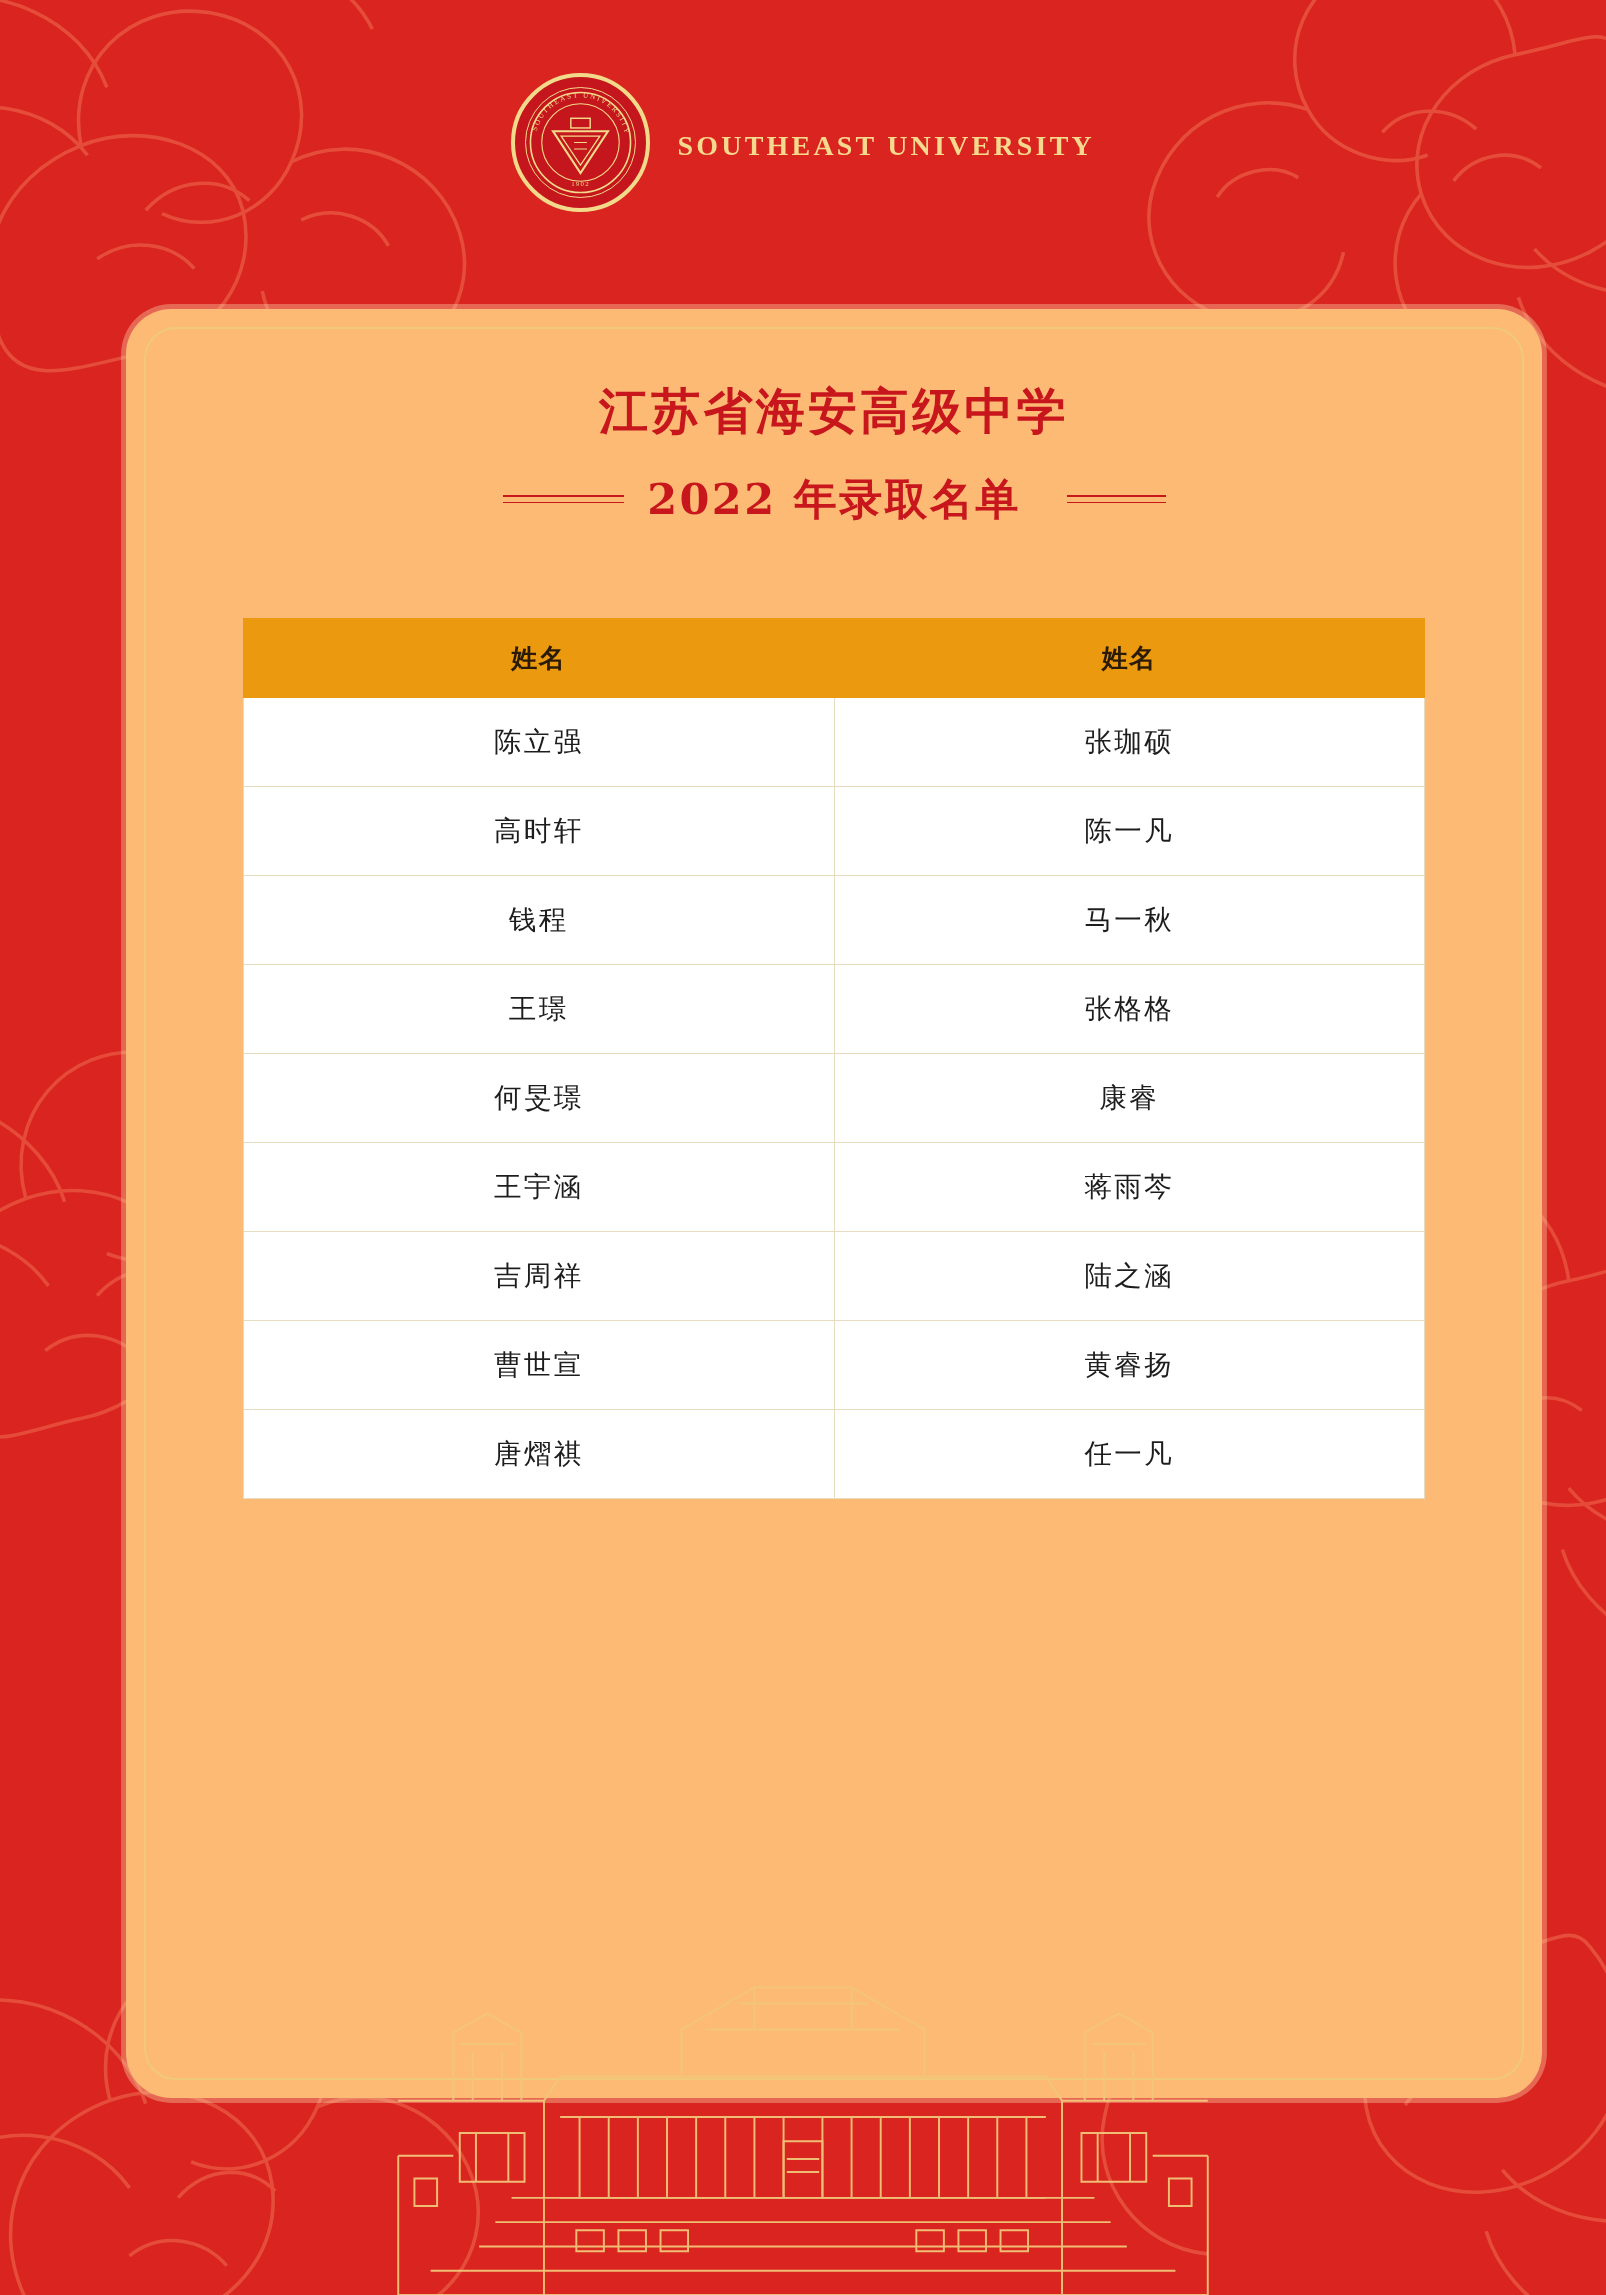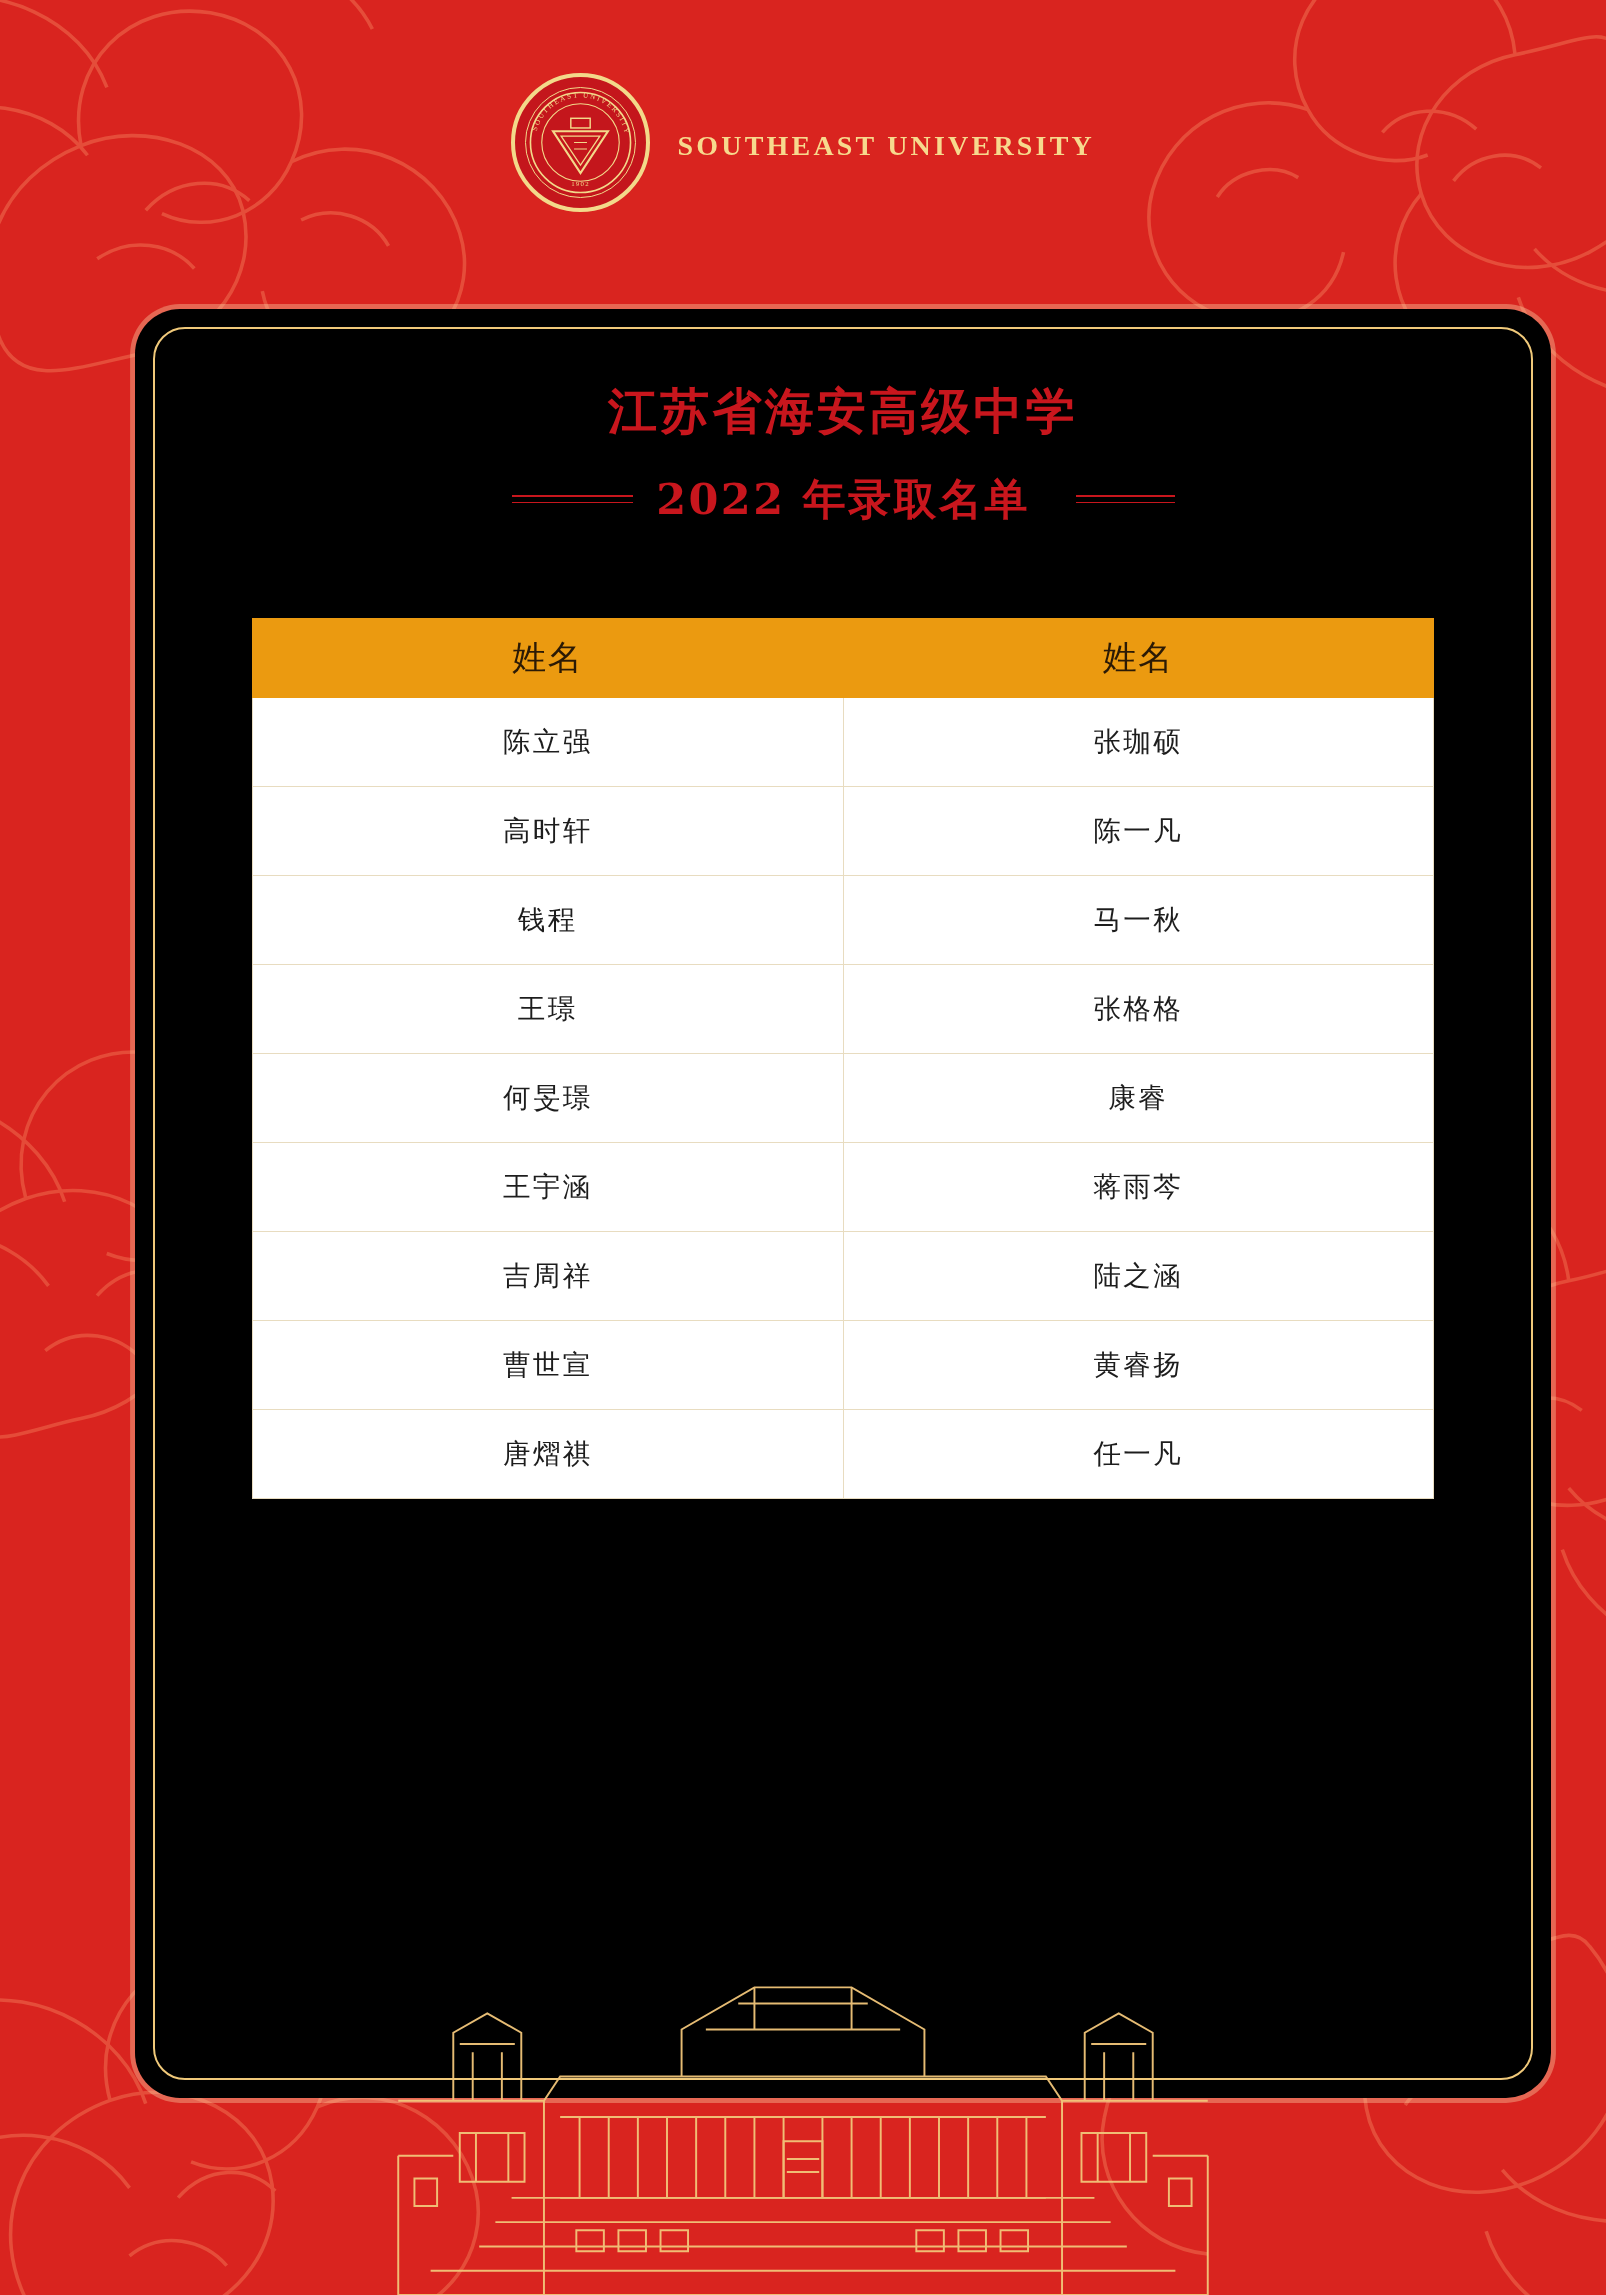--- a/index.html
+++ b/index.html
@@ -89,24 +89,24 @@
     color: #f7d98d;
     letter-spacing: 3.2px;
     margin-top: 6.5px;
     white-space: nowrap;
   }
 
   
   .card-outer {
     position: absolute;
     top: 309px;
-    left: 135px;
+    left: 126px;
     width: 1416px;
     height: 1789px;
-    background: #000000;
+    background: #fdba74;
     border-radius: 45px;
     box-shadow: 0 0 0 4.9px rgba(255, 230, 180, .35);
     z-index: 4;
   }
   .card-inner-border {
     position: absolute;
     inset: 18px;
     border: 2.4px solid #f0c97a;
     border-radius: 32px;
     pointer-events: none;
@@ -164,22 +164,22 @@
     margin: 89px auto 0 auto;
     width: 1182px;
     border-collapse: collapse;
     table-layout: fixed;
     background: #ffffff;
     border: 0.8px solid #e6d5ab;
   }
   .name-table th {
     background: #eb9a10;
     color: #2b1a05;
-    font-size: 34px;
-    font-weight: 400;
+    font-size: 26px;
+    font-weight: 700;
     height: 76px;
     letter-spacing: 1.6px;
     border: 0.8px solid #eb9a10;
   }
   .name-table td {
     height: 86px;
     text-align: center;
     font-size: 27.5px;
     color: #1d1d1d;
     border: 0.8px solid #e8dcc0;

